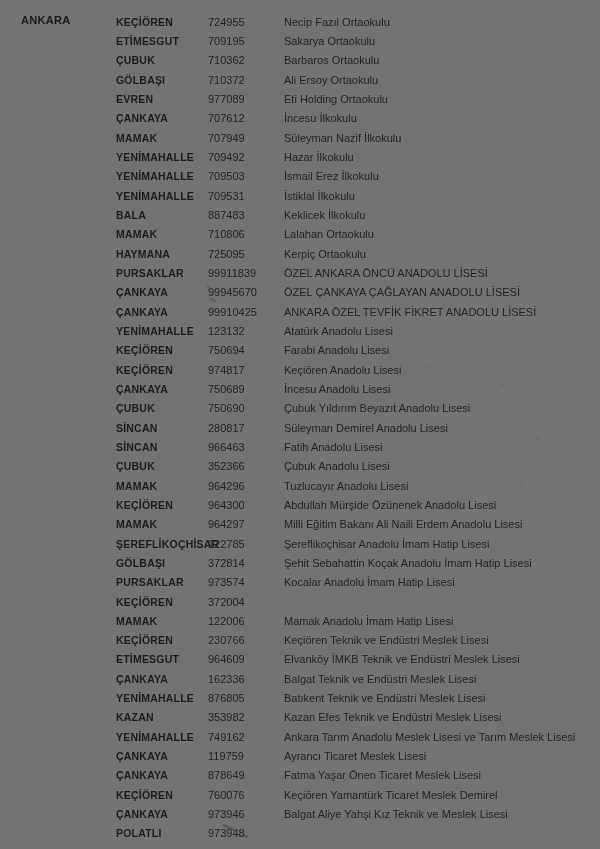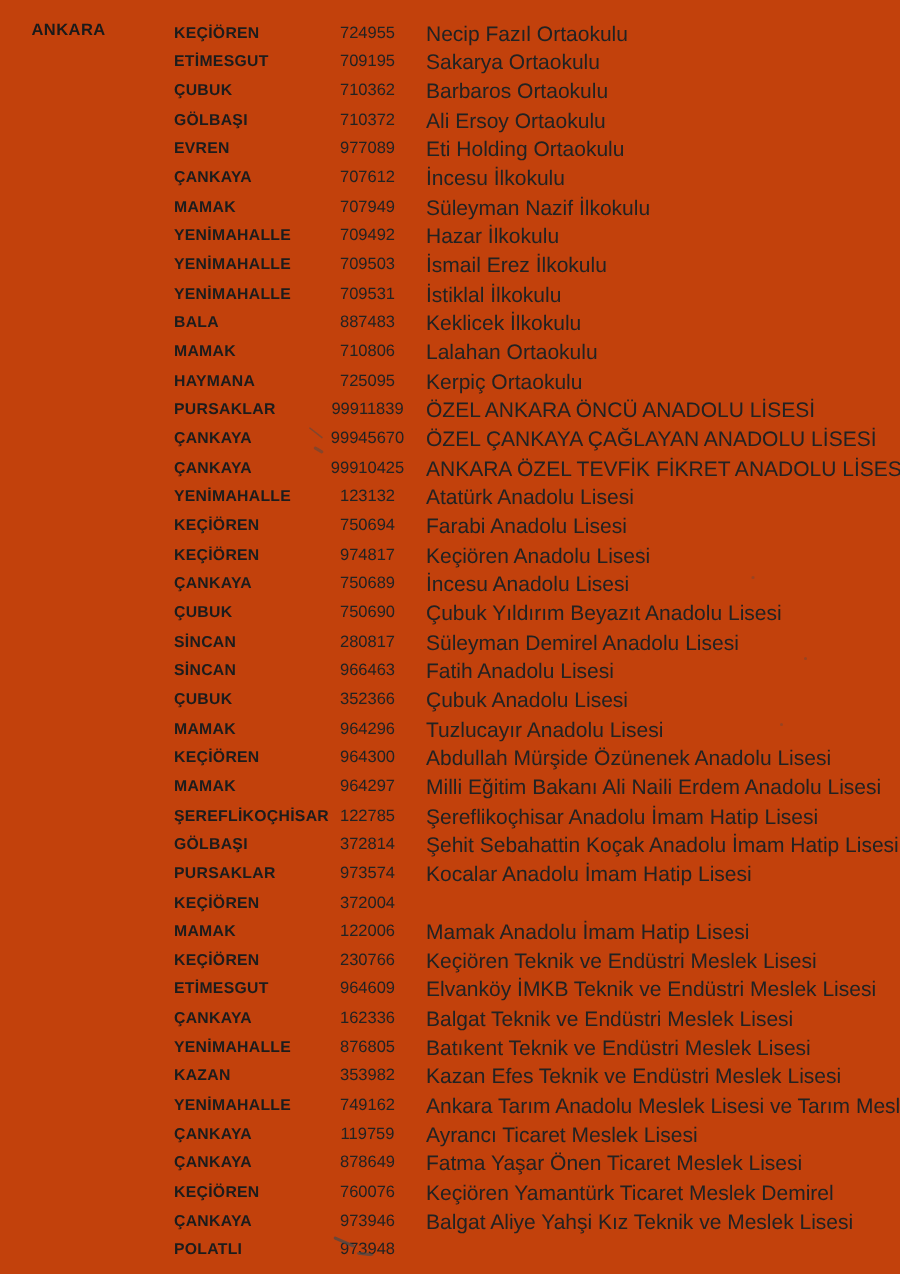--- a/index.html
+++ b/index.html
@@ -4,21 +4,21 @@
 <style>
   html, body {
     margin: 0;
     padding: 0;
     background: #ffffff;
   }
   .page {
     position: relative;
     width: 600px;
     height: 849px;
-    background: #c2410c;
+    background: #737373;
     overflow: hidden;
     font-family: "Liberation Sans", "DejaVu Sans", sans-serif;
     color: #1e1e1e;
   }
   .province {
     position: absolute;
     left: 21px;
     top: 14px;
     font-size: 11px;
     font-weight: 700;
@@ -41,26 +41,25 @@
   .cell-district {
     font-size: 10.5px;
     font-weight: 700;
     letter-spacing: 0.2px;
     color: #1c1c1c;
     white-space: nowrap;
   }
   .cell-code {
     font-size: 11px;
     font-weight: 400;
-    text-align: center;
     color: #222;
     white-space: nowrap;
   }
   .cell-school {
-    font-size: 14px;
+    font-size: 11px;
     font-weight: 400;
     color: #222;
     padding-left: 2px;
     white-space: nowrap;
   }
   
   .mark {
     position: absolute;
     background: #4a4a4a;
   }

